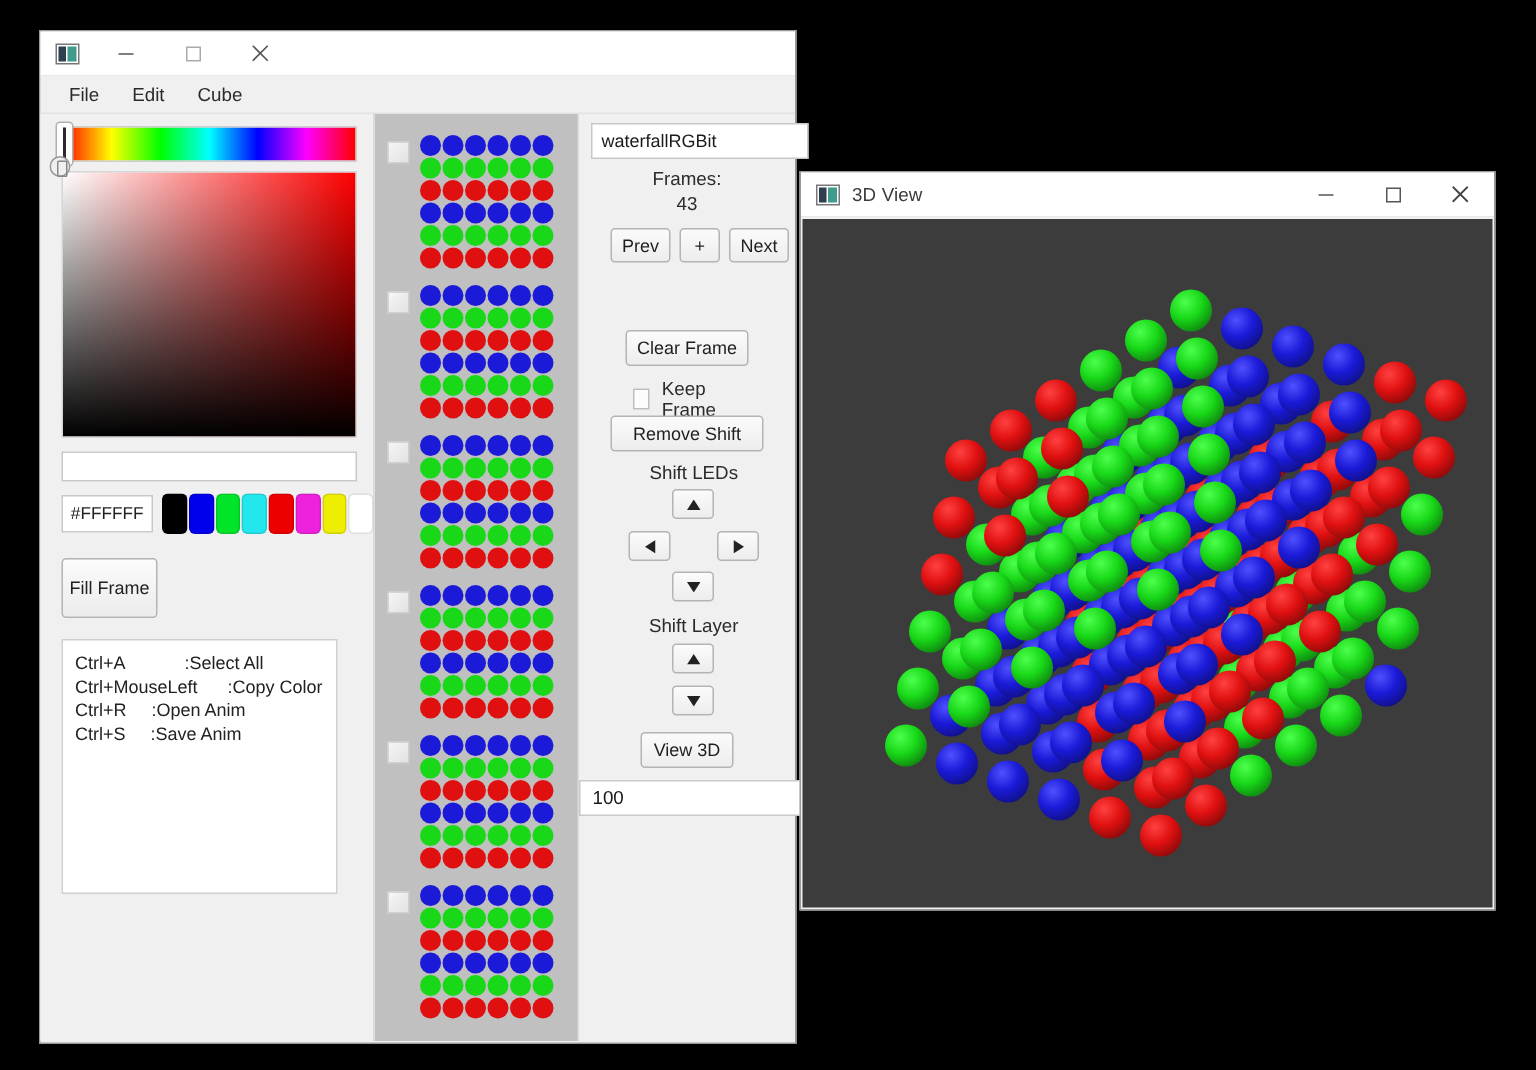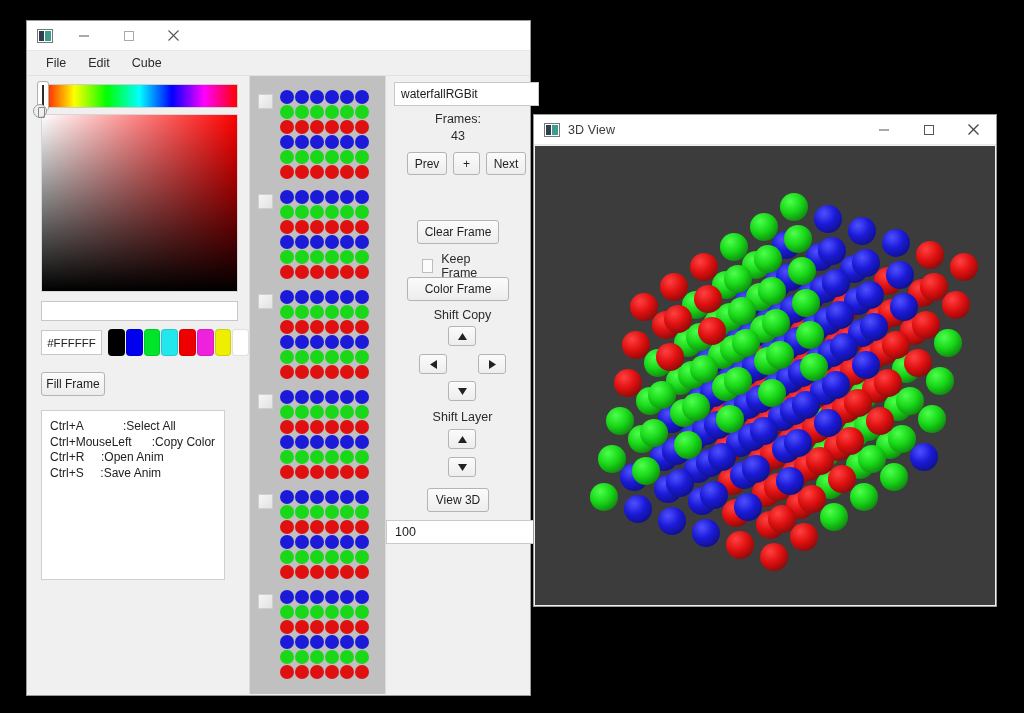--- a/index.html
+++ b/index.html
@@ -77,21 +77,21 @@
      border:1px solid #888; border-radius:1px;}
   .preview-box { width:197px; height:20px; margin: 9px 0 0 4px; background:#fff; border:1px solid #c8c8c8; }
   .swatch-row { display:flex; align-items:center; margin: 8px 0 0 4px; gap:1px; }
   .hex-field {
     width:62px; height:25px; background:#fff; border:1px solid #c8c8c8;
     font-size:11.5px; color:#222; display:flex; align-items:center; justify-content:center;
     font-family:"Liberation Sans", sans-serif; margin-right: 5px;
   }
   .swatch { width:17px; height:27px; border-radius:4px; border:1px solid rgba(0,0,0,.12); }
   .fill-btn {
-    margin: 16px 0 0 4px; width: 64px; height: 24px; font-size:12px; color:#222;
+    margin: 16px 0 0 4px; width: 64px; height: 40px; font-size:12px; color:#222;
     background: linear-gradient(to bottom,#fbfbfb,#ececec); border:1px solid #b4b4b4; border-radius:3px;
     display:flex; align-items:center; justify-content:center;
   }
   .shortcut-box {
     margin: 14px 0 0 4px; width:184px; height:170px; background:#fff; border:1px solid #cfcfcf;
     padding: 8px 8px; font-size:12px; color:#222; line-height:15.6px; white-space:pre;
   }
 
   
   .led-list { position:absolute; inset:0; padding-top: 8px; }
@@ -482,23 +482,23 @@
         </div>
 
 
         <div class="btn c-btn btn-clear">Clear Frame</div>
 
         <div class="keep-row">
           <div class="chk"></div>
           <div class="keep-label">Keep Frame</div>
         </div>
 
-        <div class="btn c-btn btn-remove">Color Frame</div>
-
-        <div class="sec-label lbl-shift-leds">Shift Copy</div>
+        <div class="btn c-btn btn-remove">Remove Shift</div>
+
+        <div class="sec-label lbl-shift-leds">Shift LEDs</div>
         <div class="btn arrow-btn ab-up">
           <svg width="9" height="7" viewBox="0 0 9 7">
               <polygon points="4.5,0 9,7 0,7" fill="#222"></polygon>
             </svg>
         </div>
         <div class="btn arrow-btn ab-left">
           <svg width="7" height="9" viewBox="0 0 7 9">
               <polygon points="0,4.5 7,0 7,9" fill="#222"></polygon>
             </svg>
         </div>

